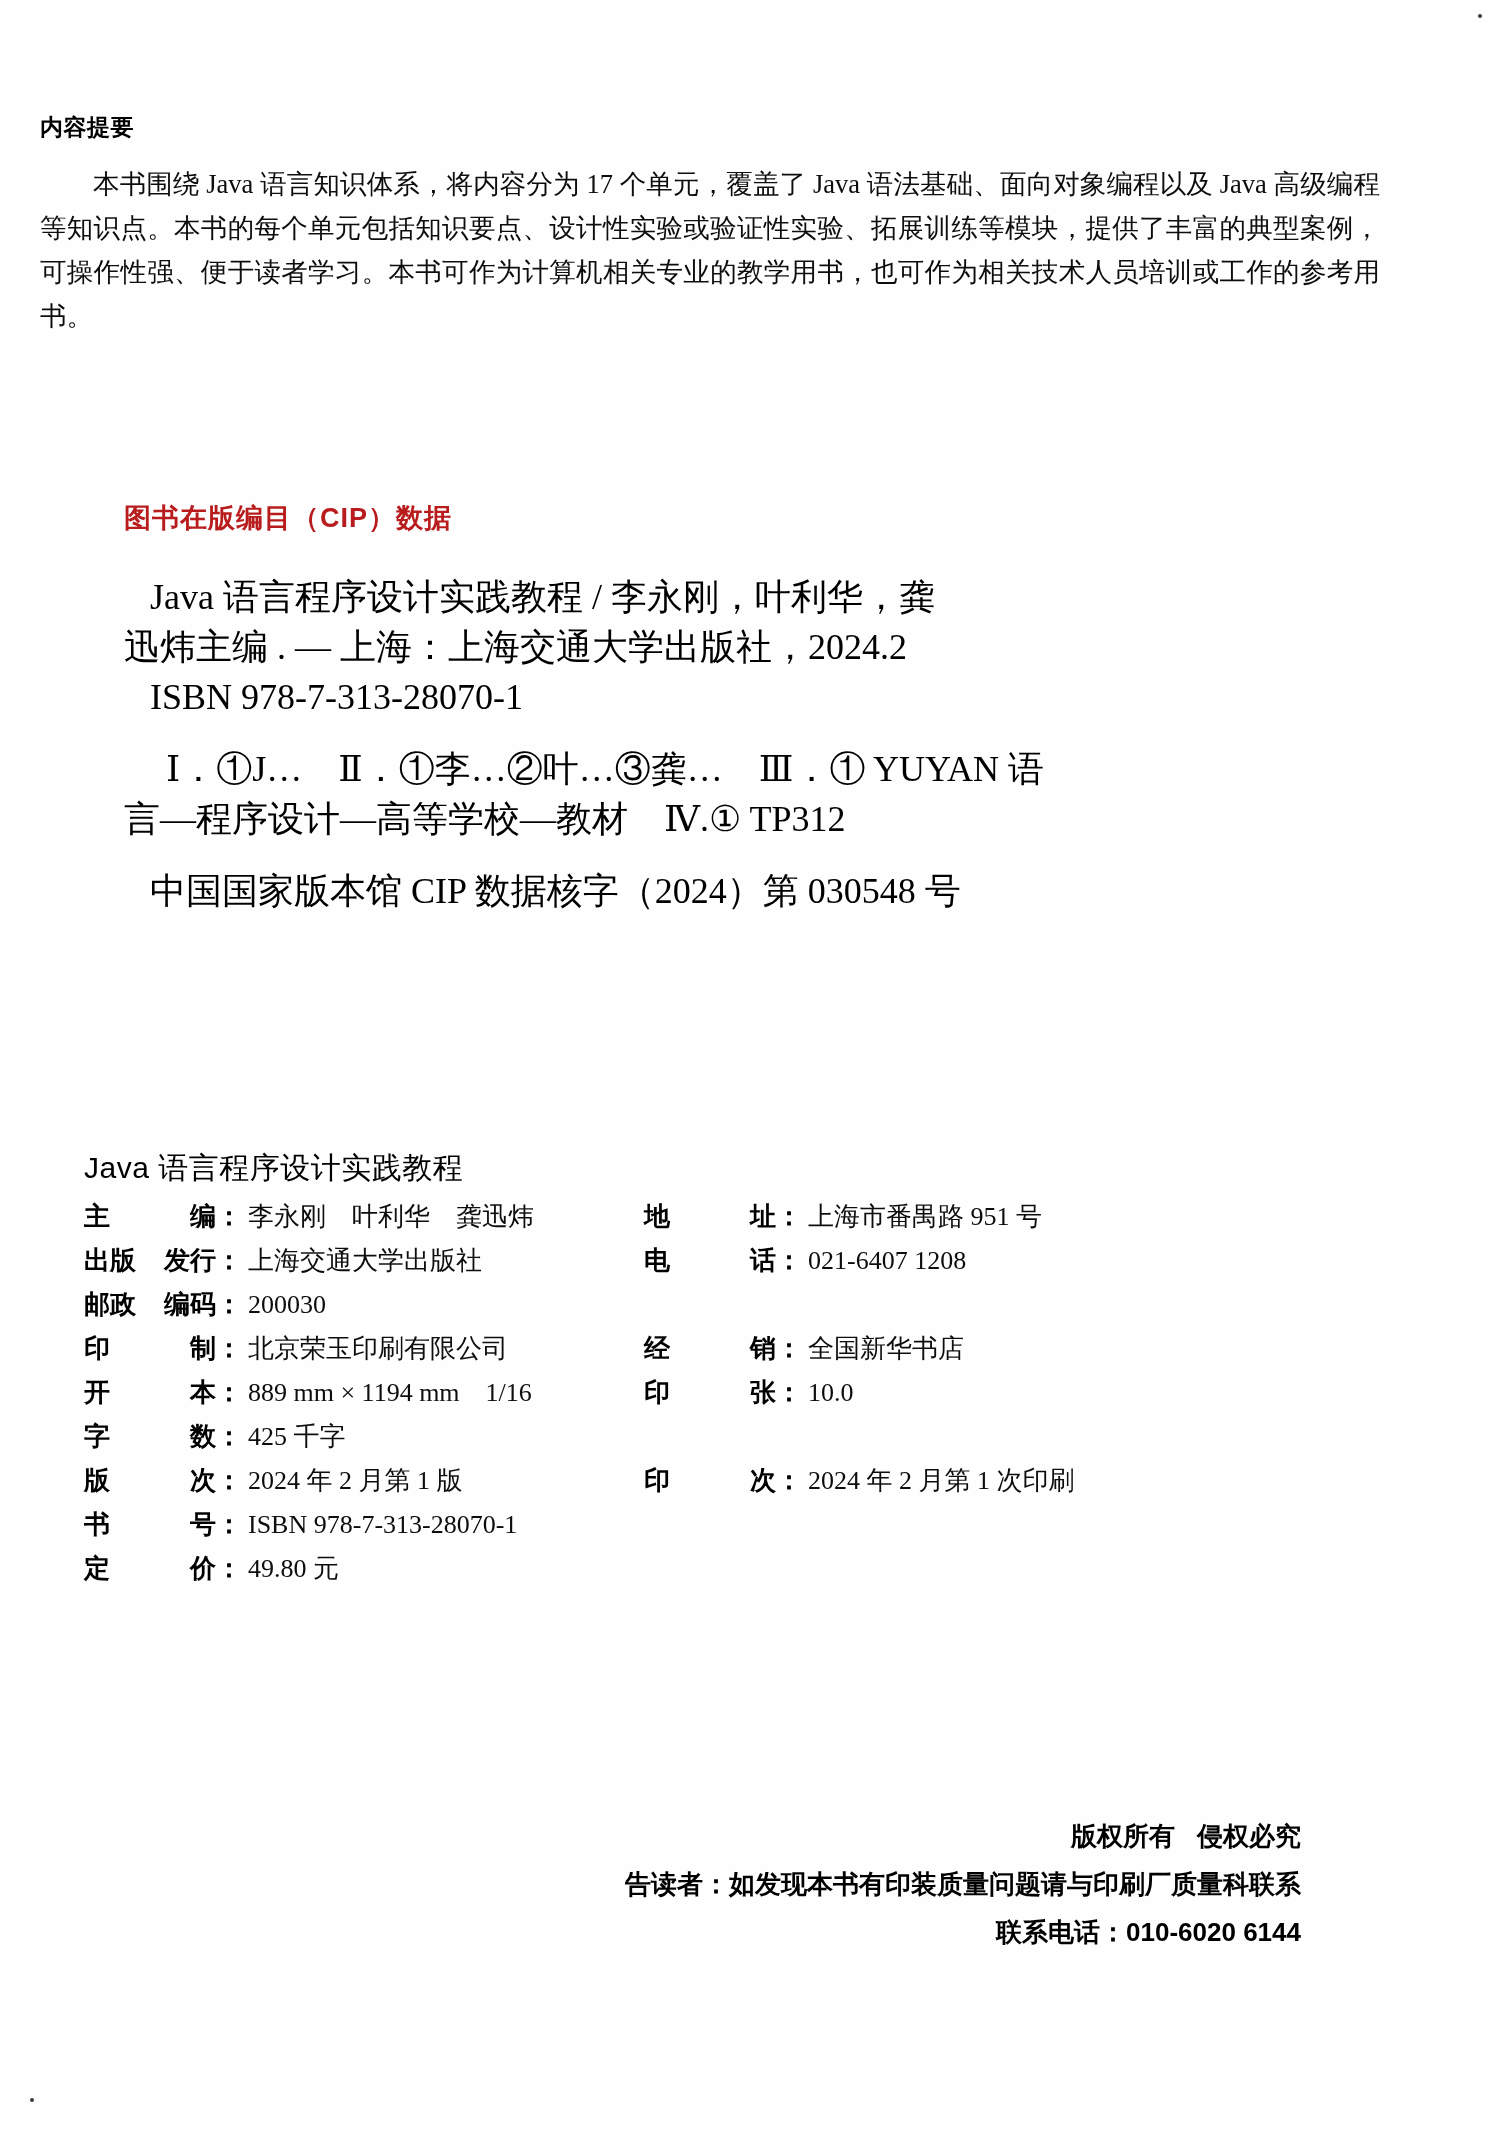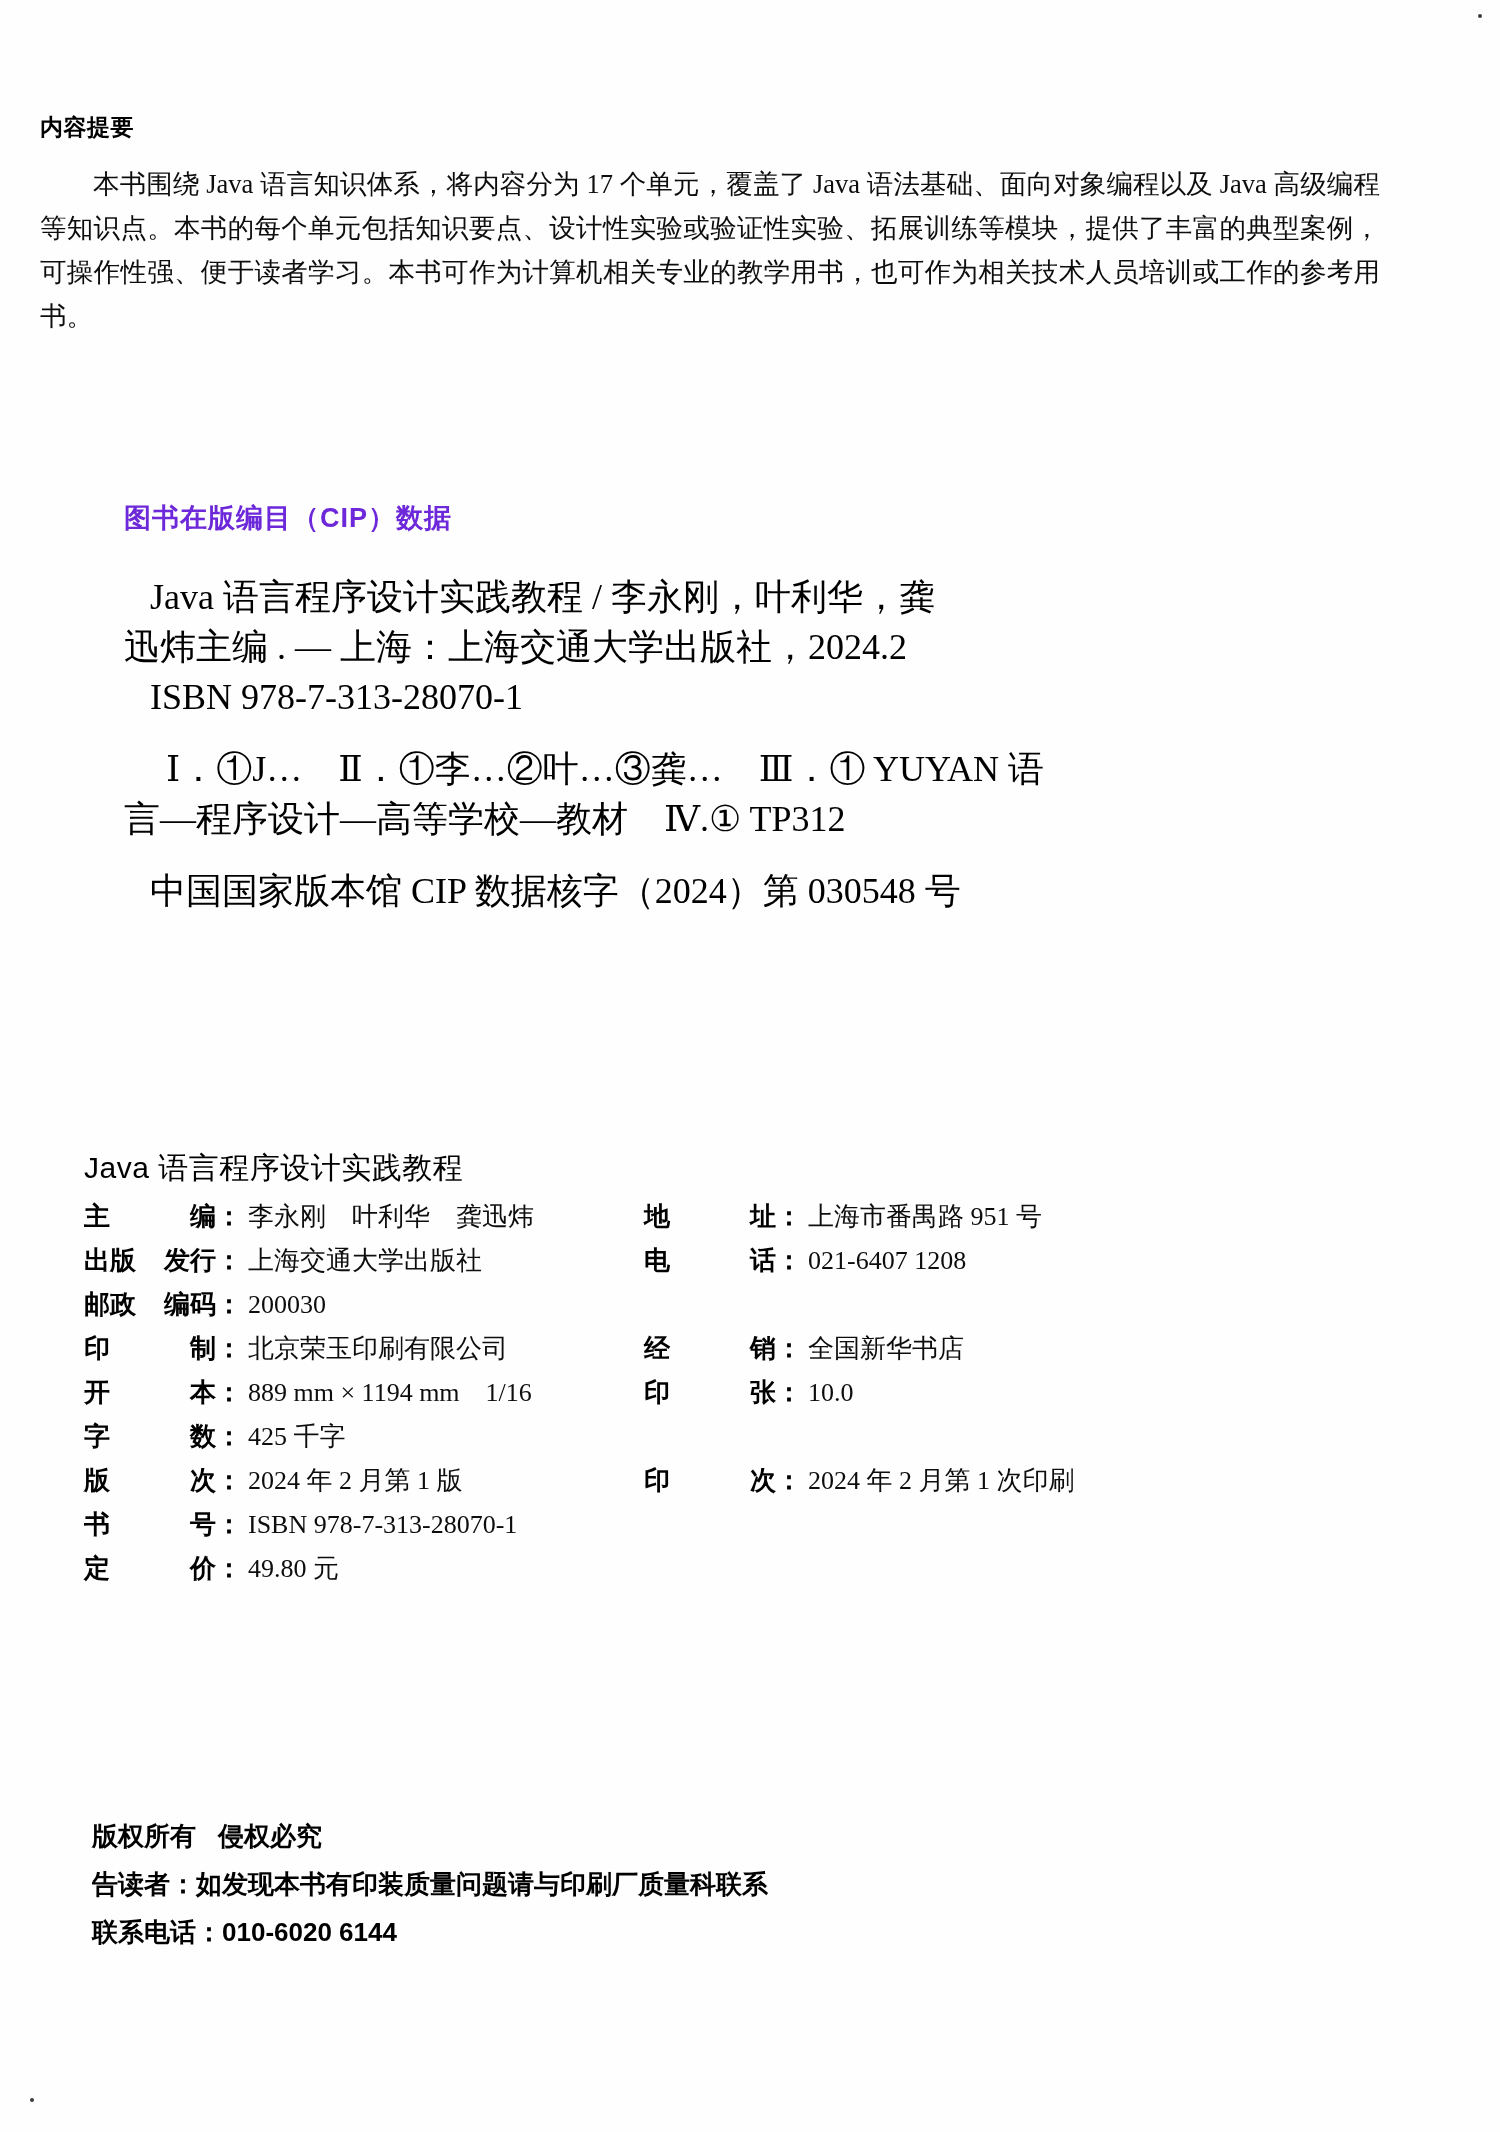--- a/index.html
+++ b/index.html
@@ -60,21 +60,21 @@
     position: absolute;
     left: 124px;
     top: 500px;
     width: 760px;
   }
   .cip-heading {
     font-family: "Liberation Sans", "DejaVu Sans", sans-serif;
     font-weight: bold;
     font-size: 27px;
     letter-spacing: 1px;
-    color: #6d28d9;
+    color: #b91c1c;
   }
   .cip-line {
     font-size: 36px;
     line-height: 50px;
     white-space: nowrap;
     color: #000000;
   }
   .cip-gap-lg { margin-top: 36px; }
   .cip-gap-md { margin-top: 22px; }
   .cip-indent { padding-left: 26px; }
@@ -141,26 +141,27 @@
   .pub-value {
     font-size: 26px;
     color: #0d0d0d;
     white-space: nowrap;
   }
   .pub-empty { visibility: hidden; }
 
   
   .notice {
     position: absolute;
-    left: 92px;
+    left: 101px;
     top: 1812px;
     width: 1200px;
     font-family: "Liberation Sans", "DejaVu Sans", sans-serif;
     font-weight: bold;
     color: #000;
+    text-align: right;
   }
   .notice-line {
     font-size: 26px;
     line-height: 48px;
     white-space: nowrap;
   }
   .notice-sp { display: inline-block; width: 22px; }
 </style>
 </head>
 <body>

